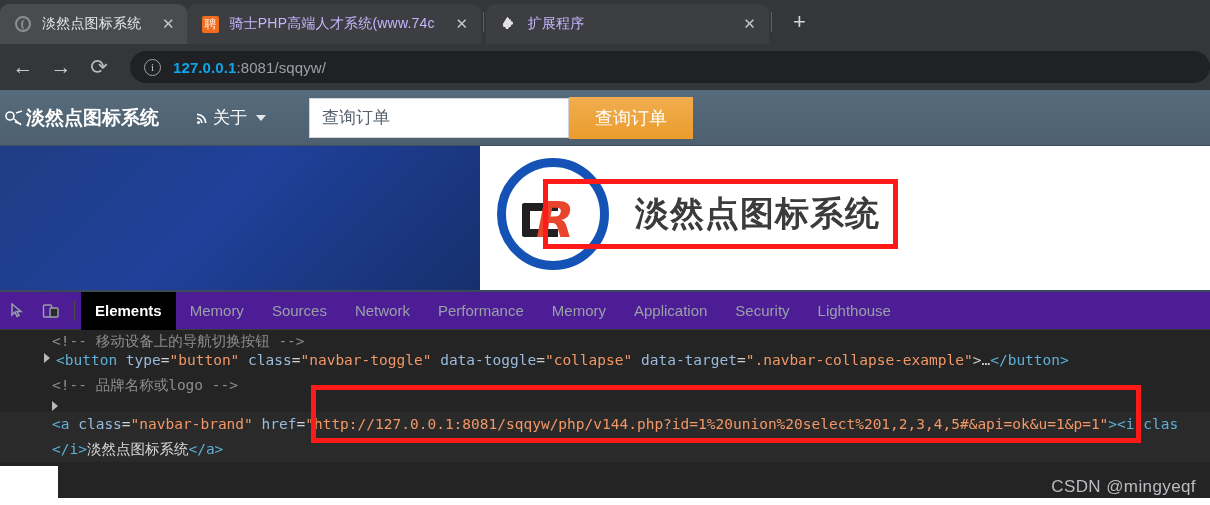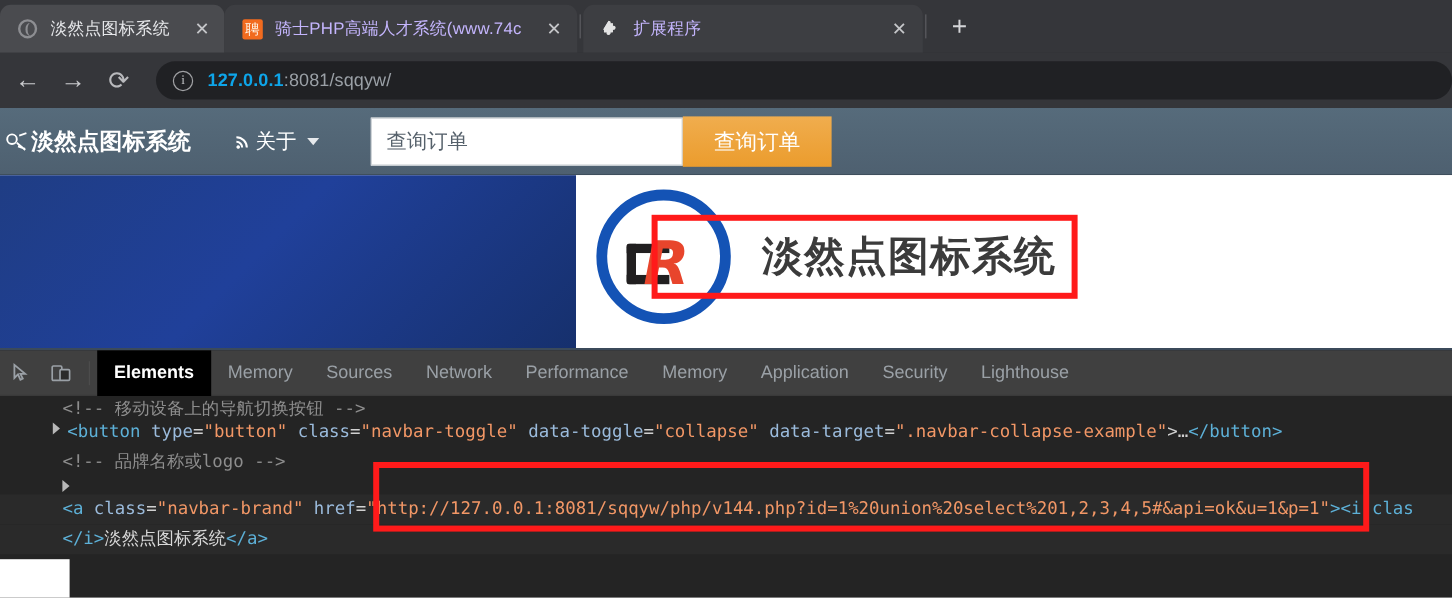--- a/index.html
+++ b/index.html
@@ -254,21 +254,21 @@
 
   
   .devtools {
     position: absolute; left: 0; top: 290px;
     width: 1210px; height: 215px;
     background: #242424;
     border-top: 2px solid #3b4a5a;
   }
   .dt-tabbar {
     height: 38px;
-    background: #404040;
+    background: #4c1d95;
     display: flex; align-items: center;
     border-bottom: 1px solid #3a3a3a;
   }
   .dt-icon {
     width: 34px; height: 38px;
     display: flex; align-items: center; justify-content: center;
     flex: 0 0 34px;
   }
   .dt-vsep {
     width: 1px; height: 20px; background: #4c4c4c; margin: 0 6px;
@@ -479,17 +479,18 @@
       <div class="cl indent2 hl-row">
         <span class="tag">&lt;a</span><span class="punct"> </span><span class="attr">class</span><span class="punct">=</span><span class="val">"navbar-brand"</span><span class="punct"> </span><span class="attr">href</span><span class="punct">=</span><span class="val">"http://127.0.0.1:8081/sqqyw/php/v144.php?id=1%20union%20select%201,2,3,4,5#&amp;api=ok&amp;u=1&amp;p=1"</span><span class="tag">&gt;</span><span class="tag">&lt;i clas</span>
       </div>
 
       <div class="cl indent2 hl-row">
         <span class="tag">&lt;/i&gt;</span><span class="txt">淡然点图标系统</span><span class="tag">&lt;/a&gt;</span>
       </div>
 
     </div>
 
+    <div class="watermark">CSDN @mingyeqf</div>
     <div class="dt-leftcol"></div>
     <div class="dt-bottomline"></div>
   </div>
 
 </div>
 
 </body></html>

